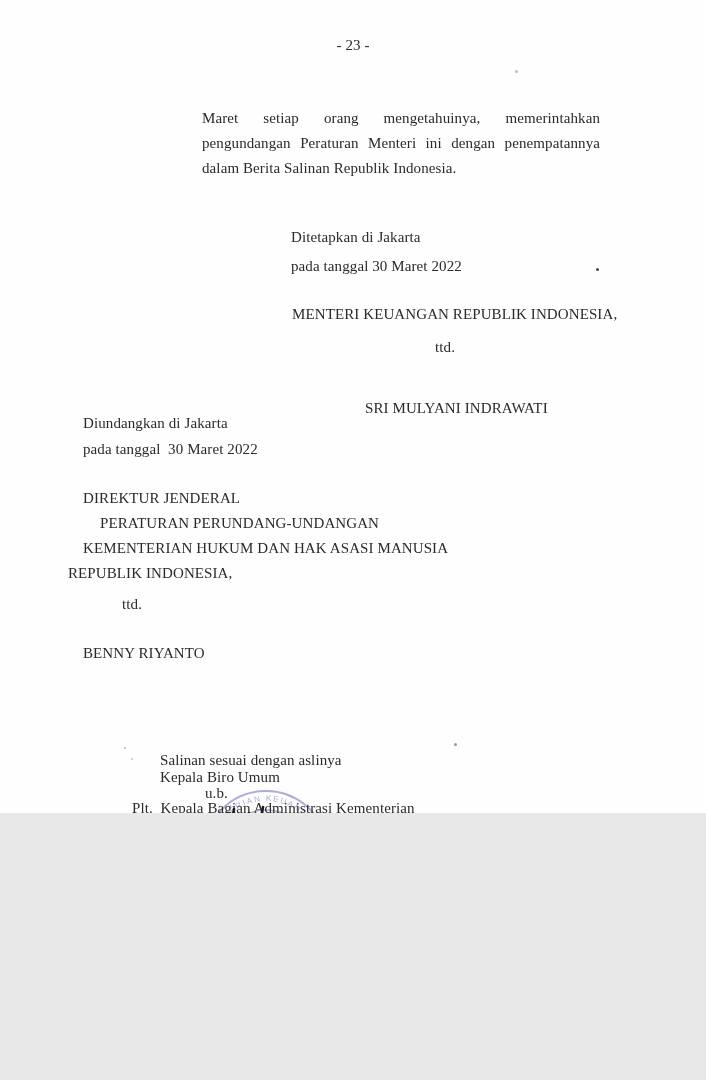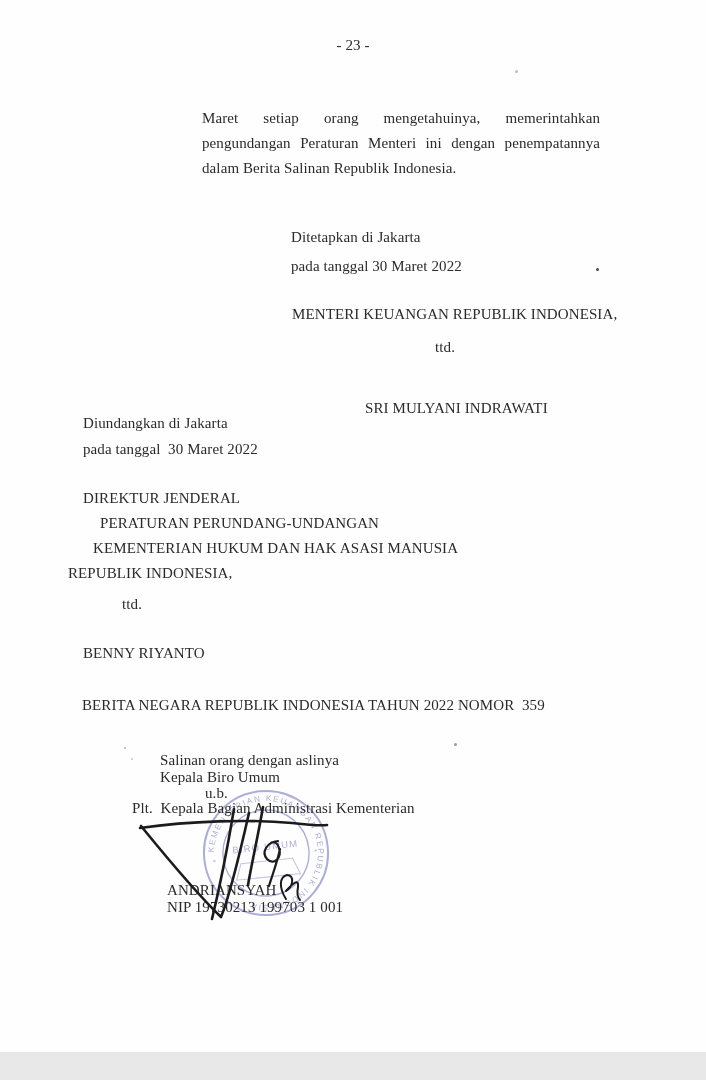--- a/index.html
+++ b/index.html
@@ -1,18 +1,18 @@
 <!DOCTYPE html>
 <html><head>
 <meta charset="utf-8">
 <style>
   html,body{margin:0;padding:0;background:#e8e8e8;}
   .page{
     position:relative;
-    width:706px;height:1052px;
+    width:706px;height:813px;
     background:#fefefe;
     font-family:"Liberation Serif","DejaVu Serif",serif;
     color:#2a2a2a;
     overflow:hidden;
     margin:0 auto;
   }
   .t{
     position:absolute;
     font-size:15px;
     line-height:16px;
@@ -53,30 +53,29 @@
     <div class="t txt" style="left:292px;top:306px;">MENTERI KEUANGAN REPUBLIK INDONESIA,</div>
     <div class="t txt" style="left:435px;top:339px;">ttd.</div>
     <div class="t txt" style="left:365px;top:364px;margin-top:36px;">SRI MULYANI INDRAWATI</div>
   </div>
 
   <div>
     <div class="t txt" style="left:83px;top:415px;">Diundangkan di Jakarta</div>
     <div class="t txt" style="left:83px;top:441px;">pada tanggal  30 Maret 2022</div>
     <div class="t txt" style="left:83px;top:490px;">DIREKTUR JENDERAL</div>
     <div class="t txt" style="left:83px;top:515px;margin-left:17px;">PERATURAN PERUNDANG-UNDANGAN</div>
-    <div class="t txt" style="left:93px;top:540px;text-align:right;">KEMENTERIAN HUKUM DAN HAK ASASI MANUSIA</div>
+    <div class="t txt" style="left:83px;top:540px;text-align:right;">KEMENTERIAN HUKUM DAN HAK ASASI MANUSIA</div>
     <div class="t txt" style="left:68px;top:565px;">REPUBLIK INDONESIA,</div>
     <div class="t txt" style="left:122px;top:596px;">ttd.</div>
     <div class="t txt" style="left:83px;top:645px;">BENNY RIYANTO</div>
   </div>
 
-  <div class="t txt" style="left:82px;top:697px;">BERITA NEGARA REPUBLIK INDONESIA TAHUN 2022 NOMOR  359</div>
 
   <div>
-    <div class="t txt" style="left:160px;top:752px;">Salinan orang dengan aslinya</div>
+    <div class="t txt" style="left:160px;top:752px;">Salinan sesuai dengan aslinya</div>
     <div class="t txt" style="left:160px;top:769px;">Kepala Biro Umum</div>
     <div class="t txt" style="left:205px;top:785px;">u.b.</div>
     <div class="t txt" style="left:132px;top:800px;">Plt.  Kepala Bagian Administrasi Kementerian</div>
     <div class="t txt" style="left:167px;top:882px;">ANDRIANSYAH</div>
     <div class="t txt" style="left:167px;top:899px;">NIP 19730213 199703 1 001</div>
   </div>
 
   <svg class="stamp-svg" style="left:186px;top:773px;" width="160" height="160" viewBox="0 0 160 160">
     <g opacity="0.72" transform="rotate(-6 80 80)">
       <circle cx="80" cy="80" r="62" fill="none" stroke="#8e8ecb" stroke-width="2"></circle>

